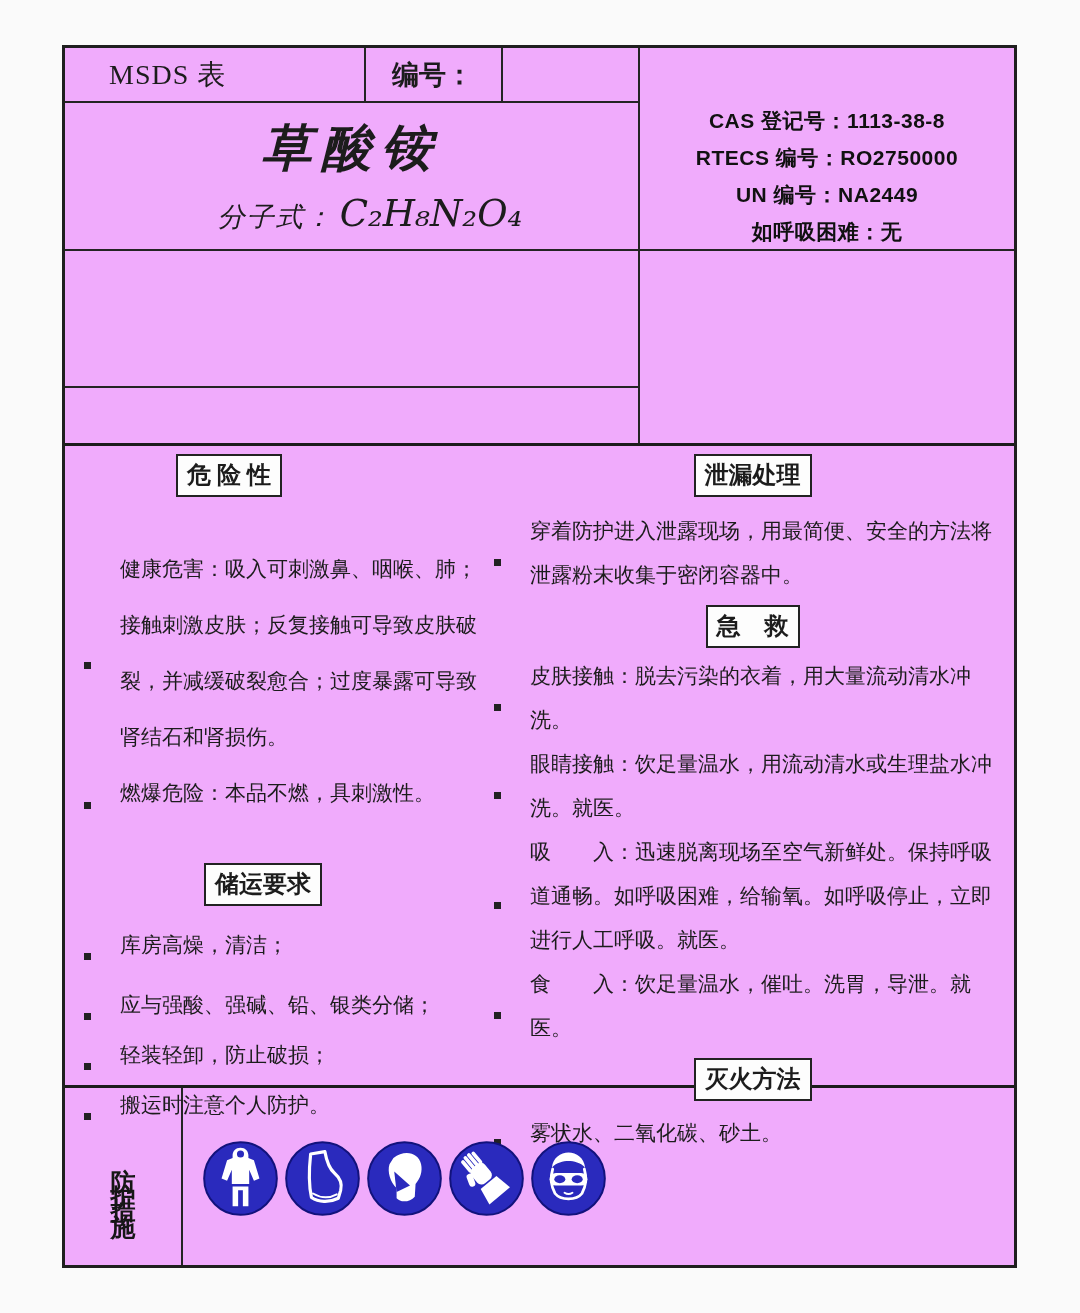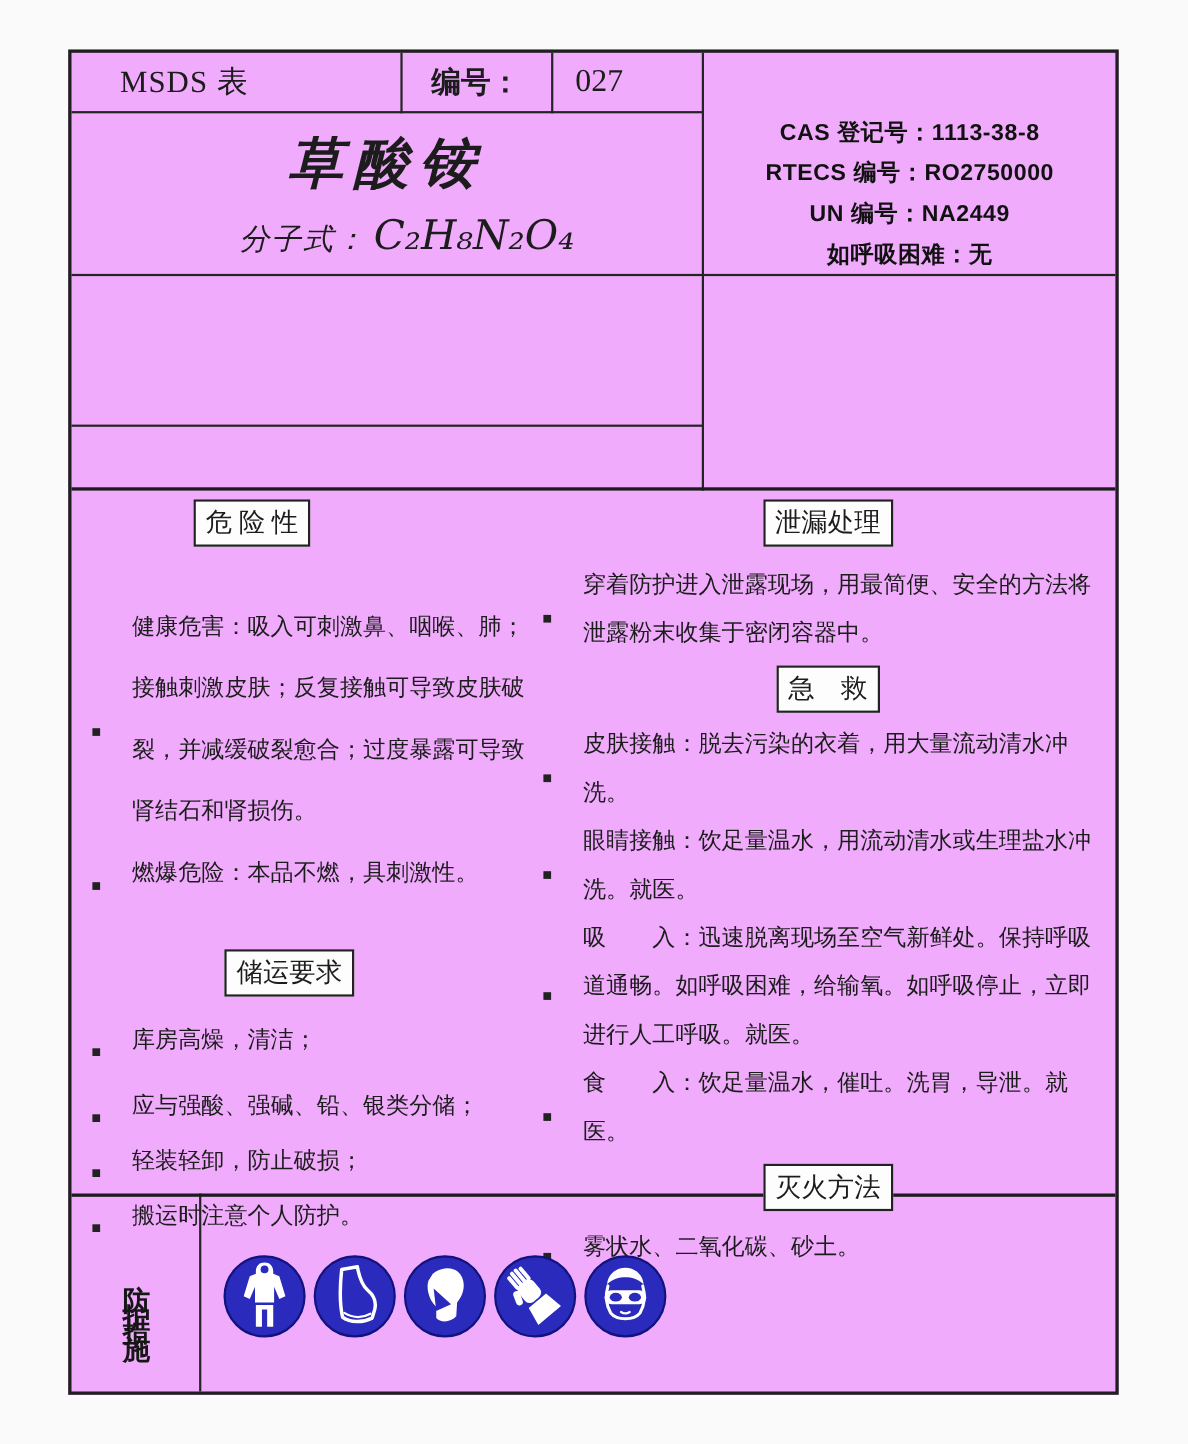--- a/index.html
+++ b/index.html
@@ -81,21 +81,21 @@
 
   .col { position: absolute; top: 398px; }
   .col-left  { left: 16px;  width: 400px; }
   .col-right { left: 426px; width: 523px; }
 
   .sec-header-wrap { text-align: center; }
   .sec-header {
     display: inline-block;
     border: 2px solid #222;
     padding: 3px 9px 4px 9px;
-    font-size: 24px; font-weight: 400;
+    font-size: 24px; font-weight: 700;
     background: #fdfdfd;
   }
   .col-left .hw-hazard  { margin-top: 8px;  transform: translateX(-52px); }
   .col-left .hw-storage { margin-top: 42px; transform: translateX(-18px); }
   .col-right .sec-header-wrap { margin-top: 8px; }
   .col-right .hw-firstaid { margin-top: 8px; }
   .col-right .hw-fire     { margin-top: 8px; }
 
   .li { display: flex; align-items: center; }
   .bullet {
@@ -148,21 +148,20 @@
   <div class="vline v3"></div>
   <div class="vline v4"></div>
   <div class="hline h1"></div>
   <div class="hline h2"></div>
   <div class="hline h3"></div>
   <div class="hline heavy h4"></div>
   <div class="hline heavy h5"></div>
 
   <div class="cell cell-msds">MSDS 表</div>
   <div class="cell cell-bianhao">编号：</div>
-  <div class="cell cell-num">027</div>
 
   <div class="cell cell-title">
     <div class="chem-name">草酸铵</div>
     <div class="formula-row">
       <span class="formula-label">分子式：</span>
       <span class="formula-value">C₂H₈N₂O₄</span>
     </div>
   </div>
 
   <div class="cell cell-cas">

